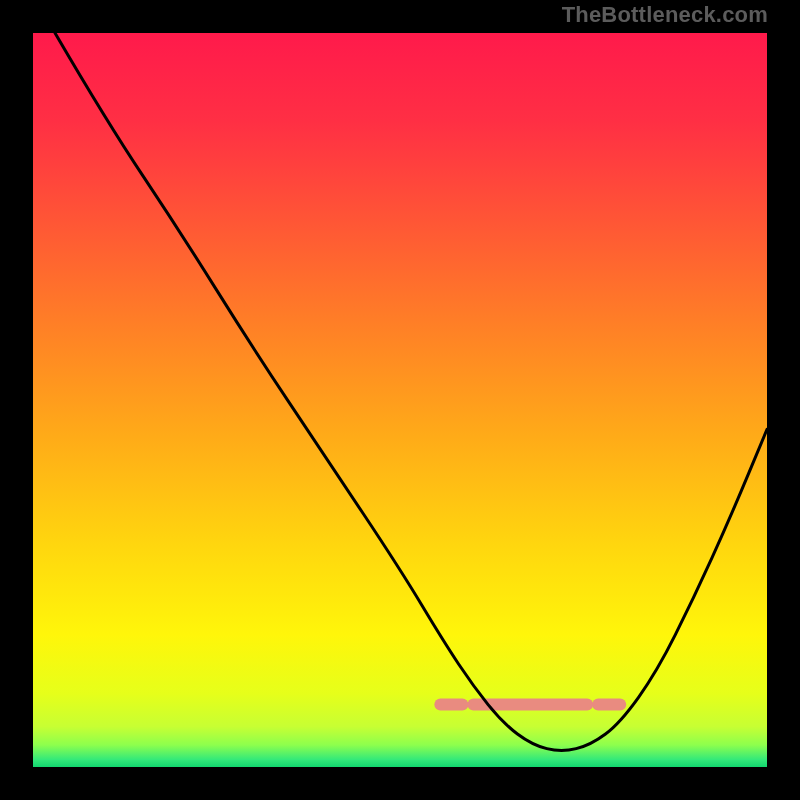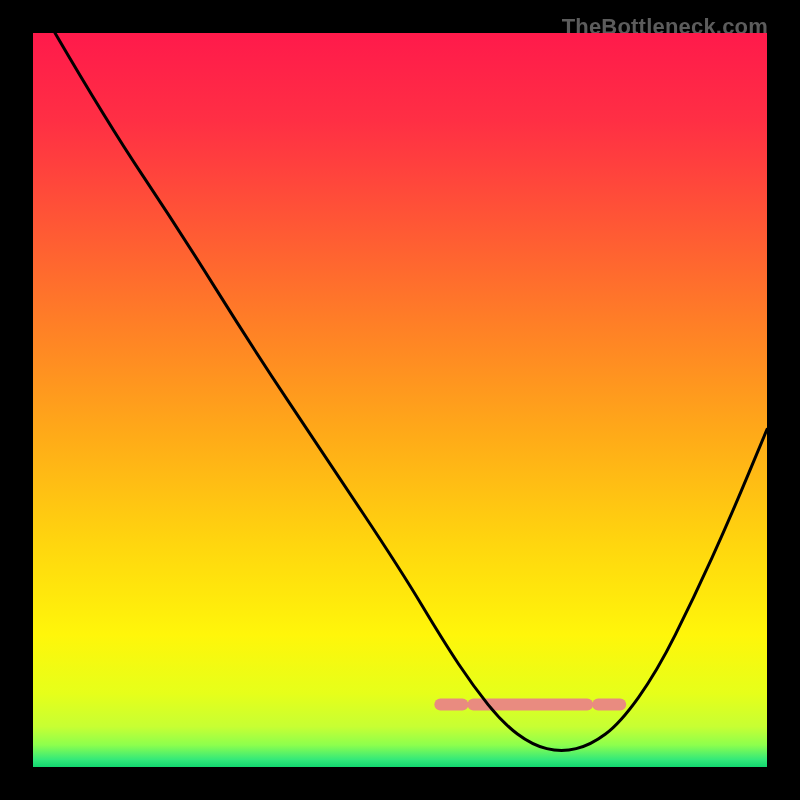--- a/index.html
+++ b/index.html
@@ -19,21 +19,21 @@
   .plot {
     position: absolute;
     left: 33px;
     top: 33px;
     width: 734px;
     height: 734px;
     overflow: hidden;
   }
   .watermark {
     position: absolute;
-    top: 14px;
+    top: 2px;
     right: 32px;
     font-size: 22px;
     font-weight: 600;
     color: #5c5c5c;
     letter-spacing: 0.2px;
     user-select: none;
   }
   svg { display: block; }
 </style>
 </head>

